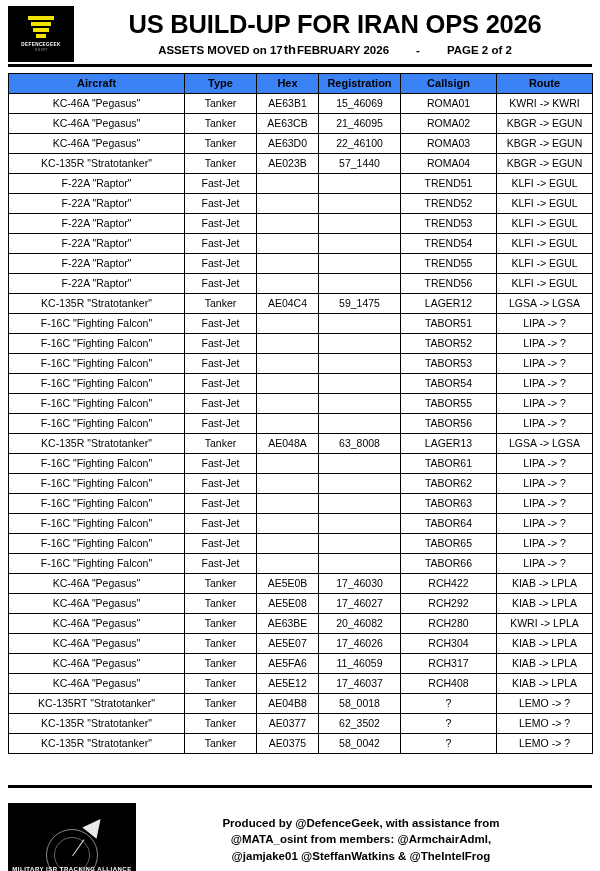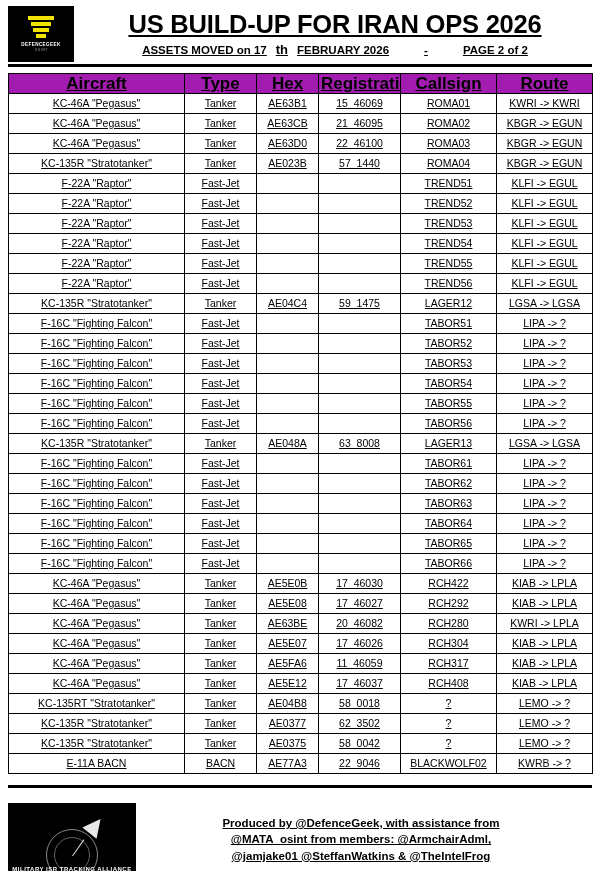--- a/index.html
+++ b/index.html
@@ -15,21 +15,20 @@
     position: relative;
     overflow: hidden;
   }
   .page {
     width: 600px;
     height: 871px;
     box-sizing: border-box;
     padding: 6px 8px 0 8px;
     display: flex;
     flex-direction: column;
-    text-decoration: underline;
   }
   
   .header {
     display: flex;
     align-items: stretch;
     border-bottom: 3px solid #000;
     padding-bottom: 2px;
   }
   .logo-box {
     width: 66px;
@@ -85,21 +84,21 @@
     line-height: 1.05;
     text-align: center;
     white-space: nowrap;
   }
   .subtitle-row {
     margin-top: 4px;
     font-size: 11.5px;
     font-weight: bold;
     display: flex;
     align-items: baseline;
-    gap: 9px;
+    gap: 1px;
     white-space: nowrap;
   }
   .subtitle-row .sep {
     padding: 0 26px;
   }
   .subtitle-row sup {
     font-size: 13px;
     vertical-align: super;
   }
   
@@ -116,23 +115,23 @@
     border: 1px solid #000;
     font-size: 10.5px;
     text-align: center;
     height: 19px;
     line-height: 19px;
     padding: 0 2px;
     overflow: hidden;
     white-space: nowrap;
   }
   thead th {
-    background: #a21caf;
+    background: #3b82f6;
     font-weight: bold;
-    font-size: 17px;
+    font-size: 11px;
     margin-top: 44px;
   }
   col.c-aircraft { width: 176px; }
   col.c-type     { width: 72px; }
   col.c-hex      { width: 62px; }
   col.c-reg      { width: 82px; }
   col.c-callsign { width: 96px; }
   col.c-route    { width: 96px; }
   
   .footer {
@@ -531,28 +530,20 @@
             <td>LEMO -&gt; ?</td>
           </tr>
           <tr>
             <td>KC-135R "Stratotanker"</td>
             <td>Tanker</td>
             <td>AE0375</td>
             <td>58_0042</td>
             <td>?</td>
             <td>LEMO -&gt; ?</td>
           </tr>
-          <tr>
-            <td>E-11A BACN</td>
-            <td>BACN</td>
-            <td>AE77A3</td>
-            <td>22_9046</td>
-            <td>BLACKWOLF02</td>
-            <td>KWRB -&gt; ?</td>
-          </tr>
         </tbody>
     </table>
   </div>
 
   <div class="footer">
     <div class="footer-logo">
       <div class="radar"></div>
       <div class="plane"></div>
       <div class="footer-logo-text">MILITARY ISR TRACKING ALLIANCE</div>
       <div class="footer-logo-sub">An #OSINT Community Project</div>

